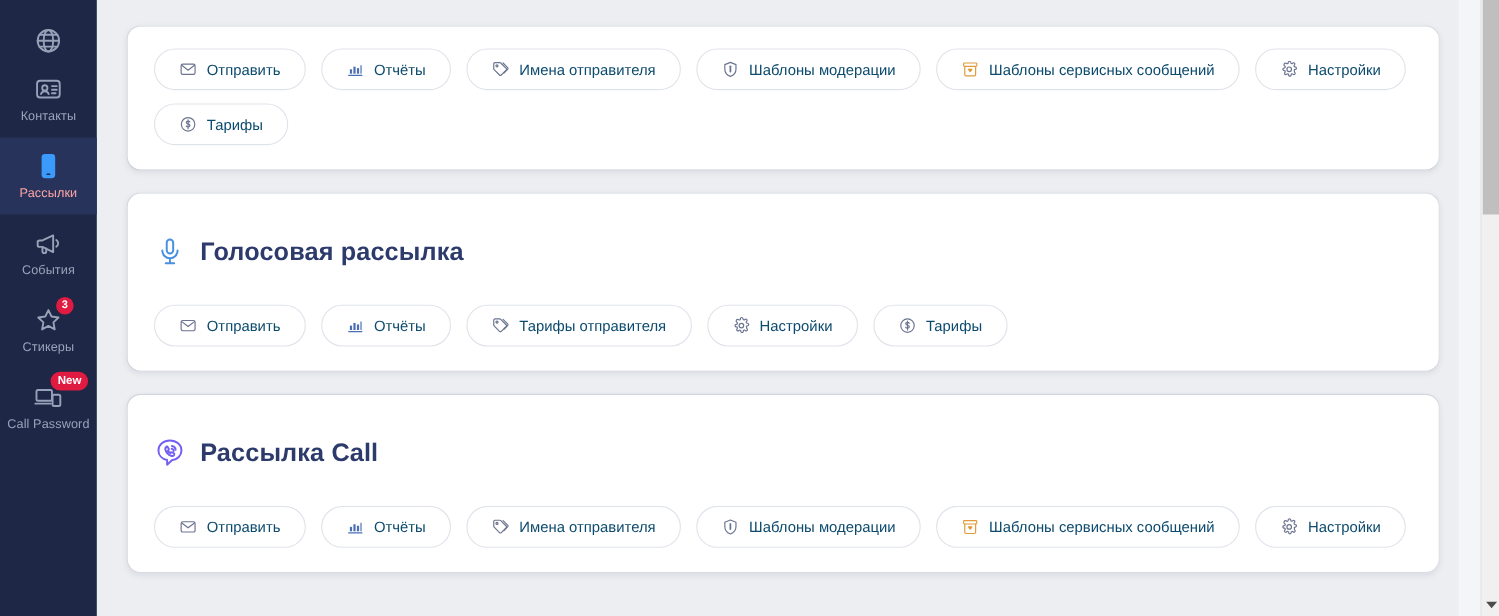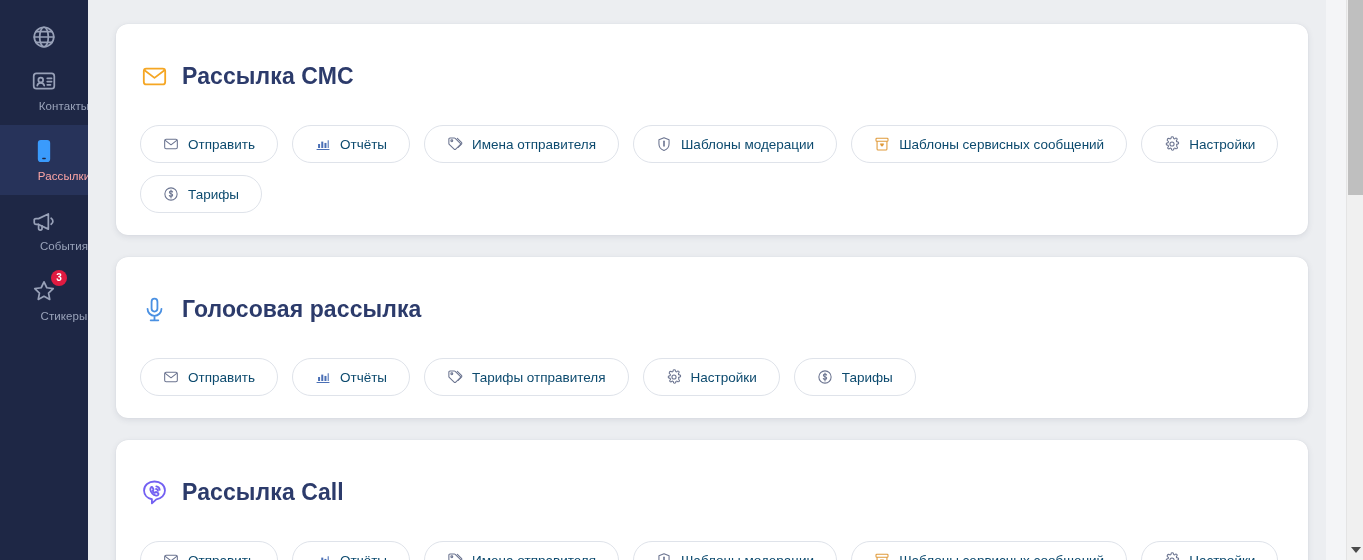--- a/index.html
+++ b/index.html
@@ -50,21 +50,20 @@
     display: flex; align-items: center; justify-content: center;
     position: relative;
   }
   .nav-icon svg { display: block; }
   .nav-label {
     font-size: 11.5px;
     line-height: 13px;
     text-align: center;
     white-space: nowrap;
     letter-spacing: .1px;
-    padding-left: 40px;
   }
   .badge {
     position: absolute;
     top: -7px; right: -9px;
     background: #e01b41;
     color: #fff;
     font-size: 10px;
     line-height: 1;
     min-width: 16px; height: 16px;
     border-radius: 9px;
@@ -213,34 +212,36 @@
       </div>
       <div class="nav-item">
         <div class="nav-icon">
           <svg width="26" height="26" viewBox="0 0 24 24">
             <path d="M12 3.6l2.6 5.4 5.9.8-4.3 4.1 1.1 5.9-5.3-2.9-5.3 2.9 1.1-5.9L3.5 9.8l5.9-.8z" stroke="#98a1b8" fill="none" stroke-width="1.6" stroke-linecap="round" stroke-linejoin="round"></path>
           </svg>
           <span class="badge">3</span>
         </div>
         <div class="nav-label">Стикеры</div>
       </div>
+      <div class="nav-item">
+        <div class="nav-icon">
+          <svg width="26" height="26" viewBox="0 0 24 24">
+            <rect x="2" y="6" width="13" height="9" rx="1.3" stroke="#98a1b8" fill="none" stroke-width="1.6" stroke-linecap="round" stroke-linejoin="round"></rect>
+            <path d="M1 17.5h13" stroke="#98a1b8" fill="none" stroke-width="1.6" stroke-linecap="round" stroke-linejoin="round"></path>
+            <rect x="15.5" y="10" width="6.5" height="9.5" rx="1.3" fill="#1e2745" stroke="#98a1b8" stroke-width="1.6"></rect>
+          </svg>
+          <span class="badge wide">New</span>
+        </div>
+        <div class="nav-label">Call Password</div>
+      </div>
     </nav>
 
   <main class="main">
     <div class="scroll-area" id="cards-area">
         <section class="card">
-          <div class="card-head">
-            <div class="card-icon">
-              <svg width="27" height="27" viewBox="0 0 24 24">
-                <rect x="2.5" y="5" width="19" height="14" rx="2.2" stroke="#f5a623" fill="none" stroke-width="1.6" stroke-linecap="round" stroke-linejoin="round"></rect>
-                <path d="M3.4 6.6l8.6 6.6 8.6-6.6" stroke="#f5a623" fill="none" stroke-width="1.6" stroke-linecap="round" stroke-linejoin="round"></path>
-              </svg>
-            </div>
-            <h2 class="card-title">Рассылка СМС</h2>
-          </div>
           <div class="btn-row">
             <button class="pill">
               <span class="pill-icon">
                 <svg width="16" height="16" viewBox="0 0 24 24">
                   <rect x="2.5" y="5" width="19" height="14" rx="2.2" stroke="#6b7490" fill="none" stroke-width="1.6" stroke-linecap="round" stroke-linejoin="round"></rect>
                   <path d="M3.4 6.6l8.6 6.6 8.6-6.6" stroke="#6b7490" fill="none" stroke-width="1.6" stroke-linecap="round" stroke-linejoin="round"></path>
                 </svg>
               </span>
               <span>Отправить</span>
             </button>

